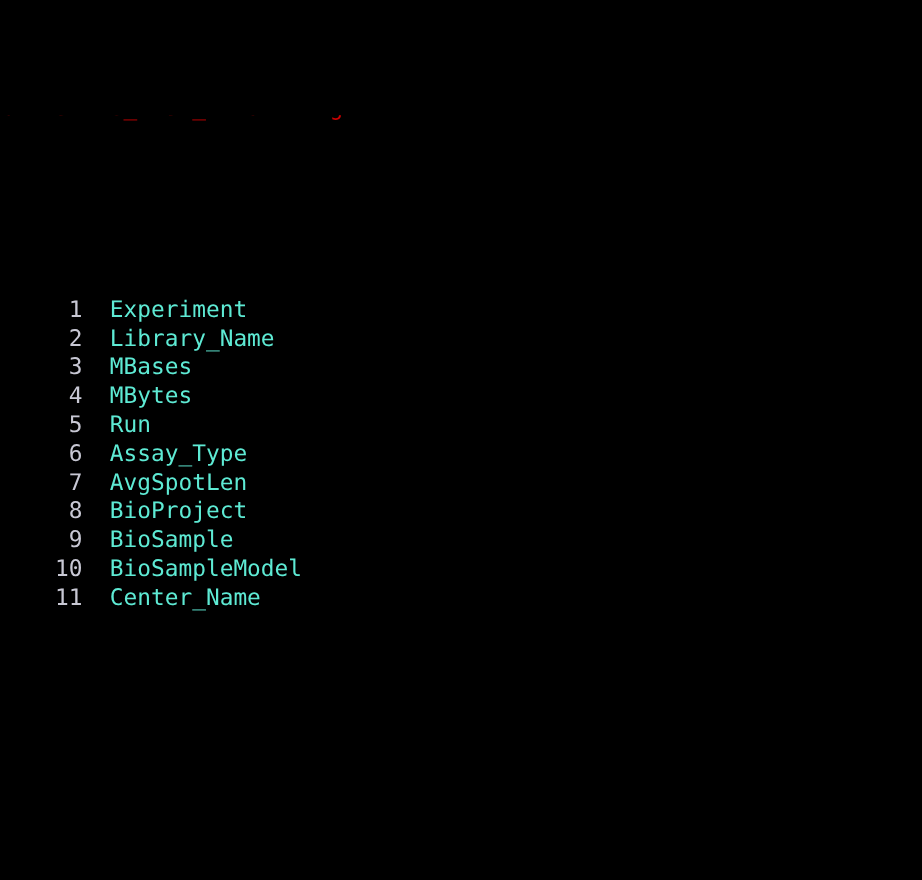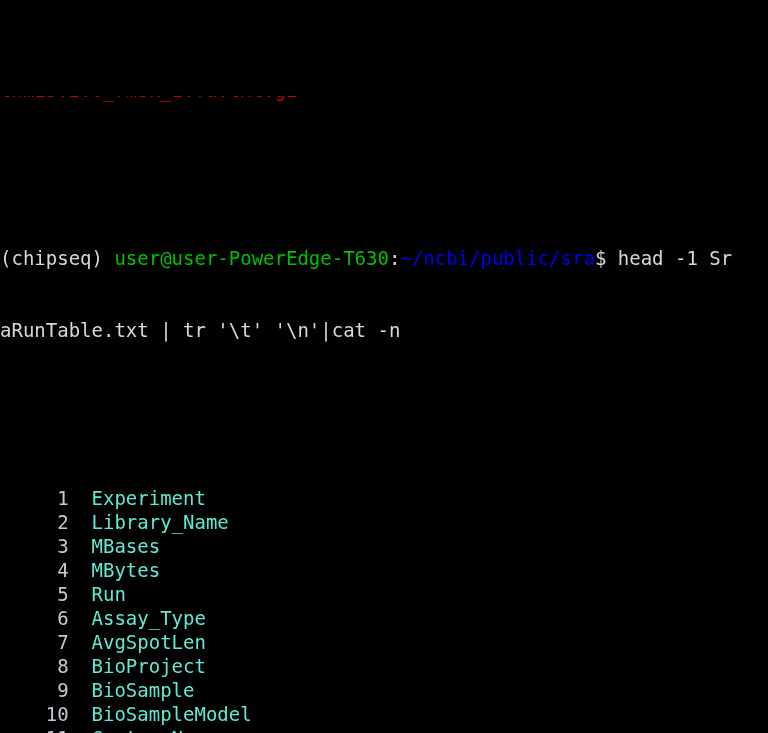--- a/index.html
+++ b/index.html
@@ -56,21 +56,17 @@
 <body>
 
 <div id="terminal">
 
   
   <div id="scrollback-clip">
     <div class="term-line c-red">chm13v2.0_rmsk_1.fa.txt.gz</div>
   </div>
 
   
-  <div id="command-area">
-    <div class="term-line"><span class="c-white">(chipseq)</span><span class="c-white"> </span><span class="c-green">user@user-PowerEdge-T630</span><span class="c-white">:</span><span class="c-blue">~/ncbi/public/sra</span><span class="c-white">$</span><span class="c-white"> head -1 Sr</span></div>
-    <div class="term-line"><span class="c-white">aRunTable.txt | tr '\t' '\n'|cat -n</span></div>
-  </div>
 
   
   <div id="output-area"><div class="term-line"><span class="num">     1</span><span>  </span><span class="field">Experiment</span></div><div class="term-line"><span class="num">     2</span><span>  </span><span class="field">Library_Name</span></div><div class="term-line"><span class="num">     3</span><span>  </span><span class="field">MBases</span></div><div class="term-line"><span class="num">     4</span><span>  </span><span class="field">MBytes</span></div><div class="term-line"><span class="num">     5</span><span>  </span><span class="field">Run</span></div><div class="term-line"><span class="num">     6</span><span>  </span><span class="field">Assay_Type</span></div><div class="term-line"><span class="num">     7</span><span>  </span><span class="field">AvgSpotLen</span></div><div class="term-line"><span class="num">     8</span><span>  </span><span class="field">BioProject</span></div><div class="term-line"><span class="num">     9</span><span>  </span><span class="field">BioSample</span></div><div class="term-line"><span class="num">    10</span><span>  </span><span class="field">BioSampleModel</span></div><div class="term-line"><span class="num">    11</span><span>  </span><span class="field">Center_Name</span></div></div>
 
 </div>
 
 </body></html>

